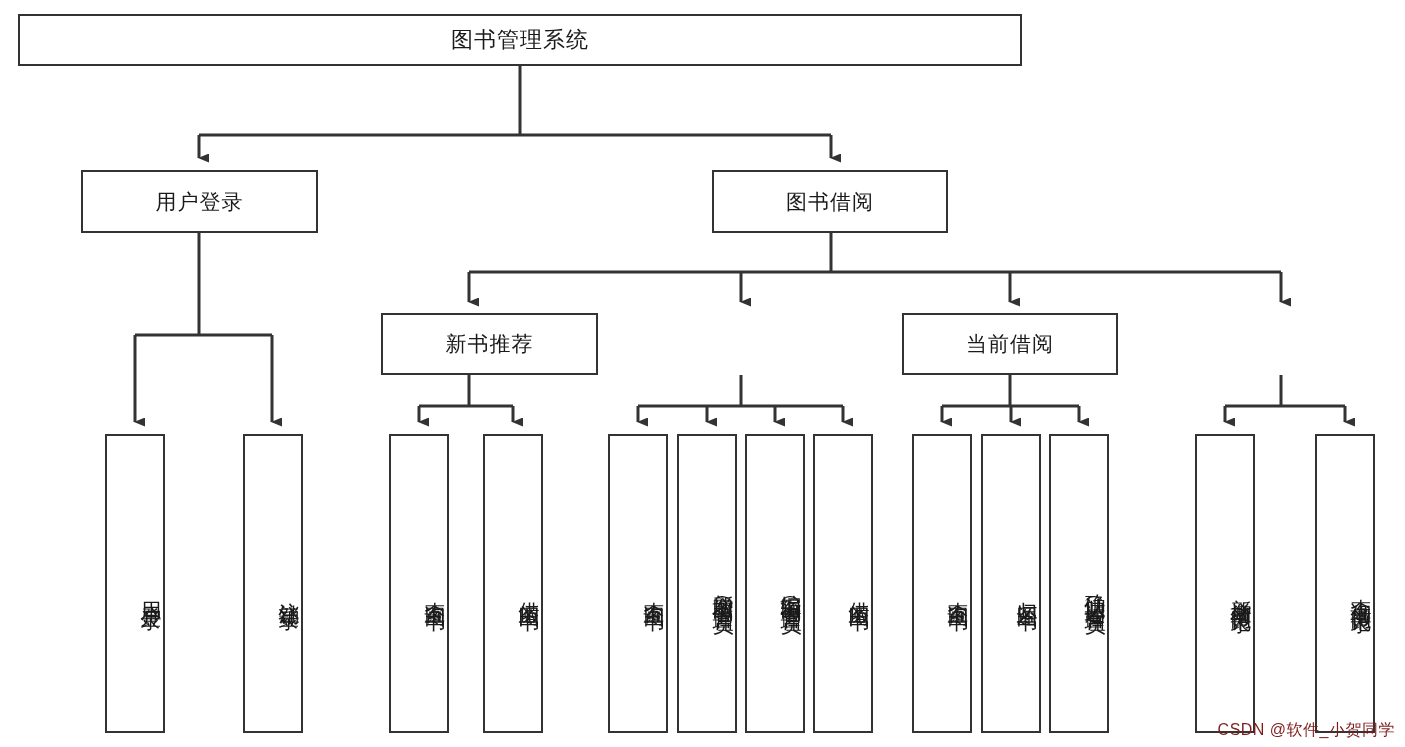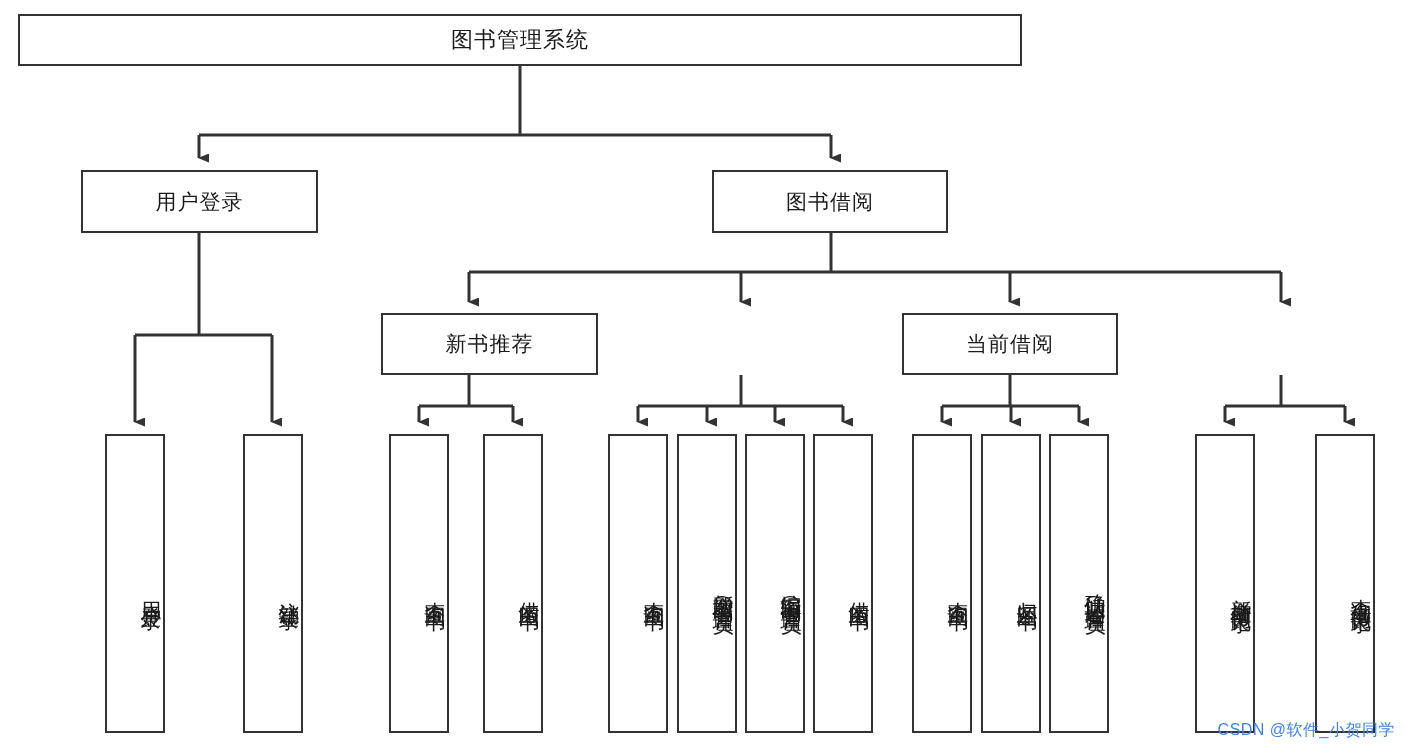--- a/index.html
+++ b/index.html
@@ -52,21 +52,21 @@
     justify-content: center;
   }
   .node.root {
     font-size: 22px;
   }
   #watermark {
     position: absolute;
     right: 10px;
     bottom: 6px;
     font-size: 16px;
-    color: #3b82f6;
+    color: #7f1d1d;
     white-space: nowrap;
     letter-spacing: 0.5px;
   }
 </style>
 </head>
 <body>
 
 <div id="diagram-root">
 
   <svg id="edge-layer" viewBox="0 0 1405 747" width="1405" height="747" xmlns="http://www.w3.org/2000/svg">

